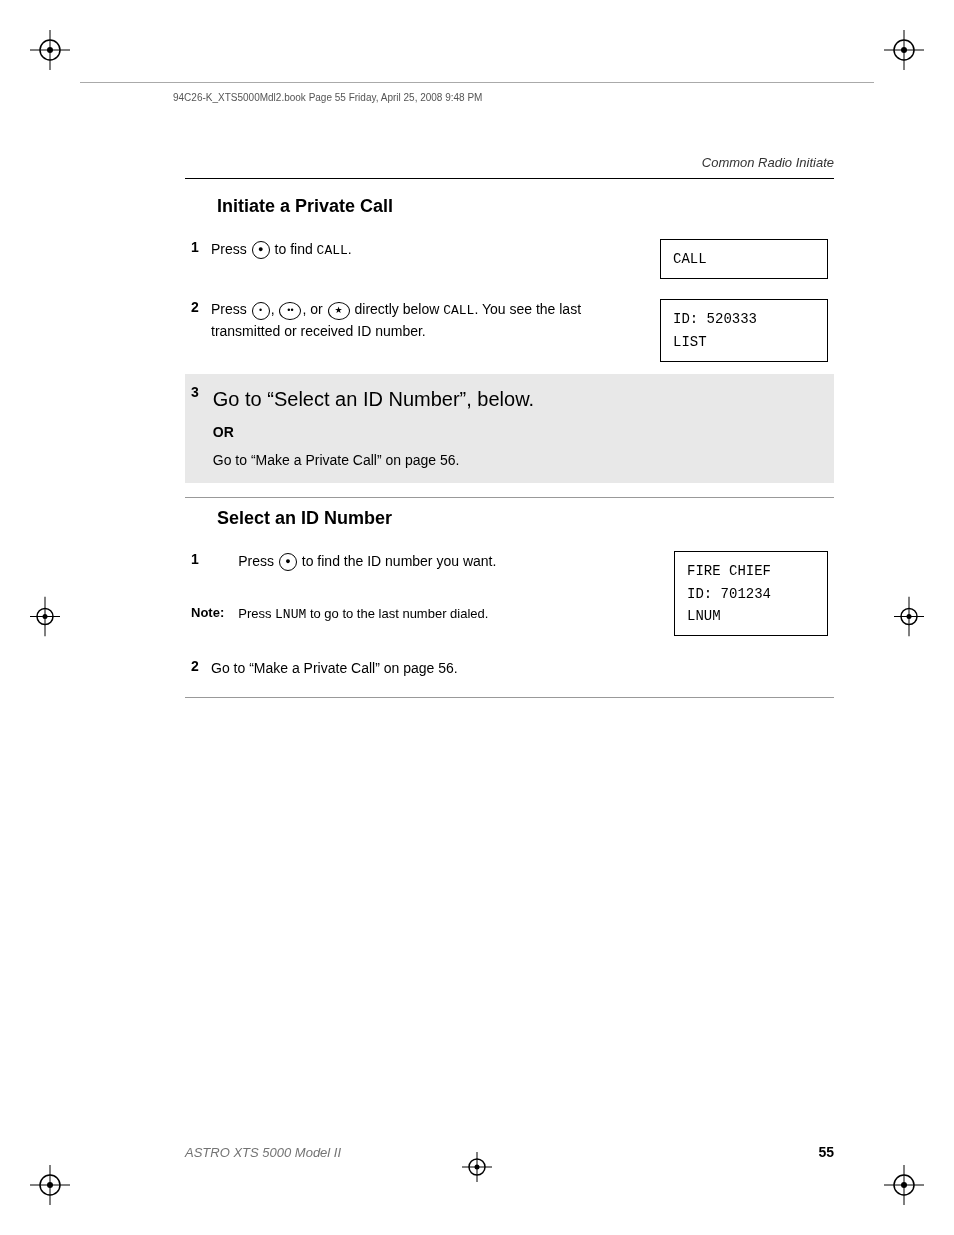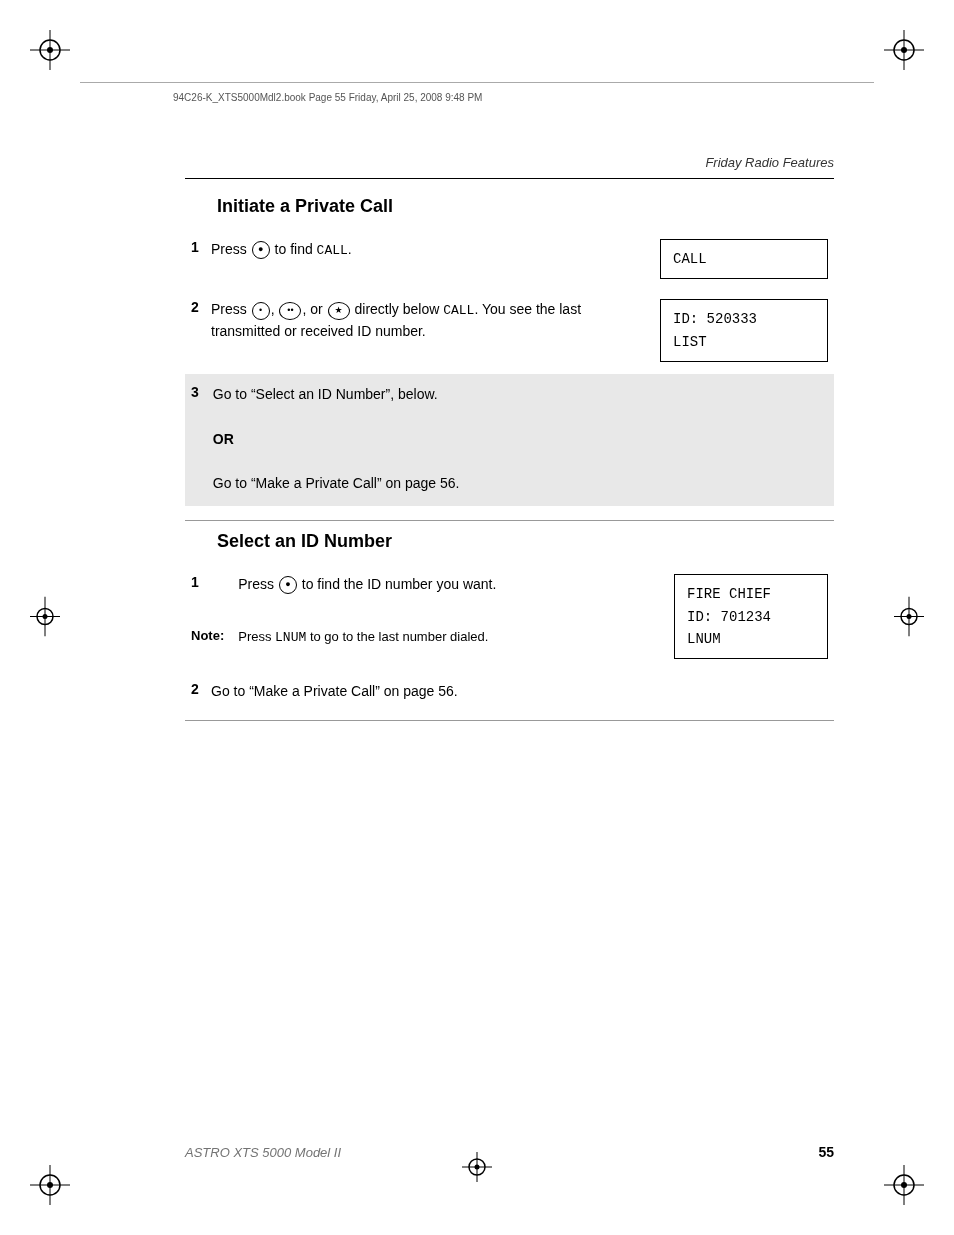--- a/index.html
+++ b/index.html
@@ -114,21 +114,21 @@
     .section-divider {
       border: none;
       border-top: 1px solid #999;
       margin: 10px 0;
     }
 
     
     .or-text {
       font-weight: bold;
       font-size: 14px;
-      margin: 22px 0;
+      margin: 6px 0;
     }
 
     
     .btn-circle {
       display: inline-block;
       width: 18px;
       height: 18px;
       border: 1.5px solid #000;
       border-radius: 50%;
       text-align: center;
@@ -251,21 +251,21 @@
   </svg>
 </div>
 
 <div class="top-bar-line"></div>
 
 <div style="position:absolute;top:88px;left:173px;">
   <span style="font-size:10px;color:#555;">94C26-K_XTS5000Mdl2.book  Page 55  Friday, April 25, 2008  9:48 PM</span>
 </div>
 
 <div class="page-header-right">
-  <span>Friday Radio Features</span>
+  <span>Common Radio Initiate</span>
 </div>
 
 <div class="top-divider"></div>
 
 <div class="content">
 
   <div>
     <div class="section-heading">Initiate a Private Call</div>
 
     <table class="instruction-table">
@@ -298,21 +298,21 @@
 LIST</div>
         </td>
       </tr>
     </tbody>
       </table>
 
     <table class="instruction-table" style="margin-top:4px;">
       <tbody>
           <tr class="shaded">
         <td class="step-num" style="padding:10px 8px 2px 6px;">3</td>
-        <td style="padding:10px 6px 2px 6px;font-size:14px;line-height:1.5;">
+        <td style="padding:10px 6px 2px 6px;font-size:20px;line-height:1.5;">
           Go to “Select an ID Number”, below.
         </td>
         <td></td>
       </tr>
       <tr class="shaded">
         <td></td>
         <td style="padding:2px 6px 2px 6px;">
           <div class="or-text">OR</div>
         </td>
         <td></td>

